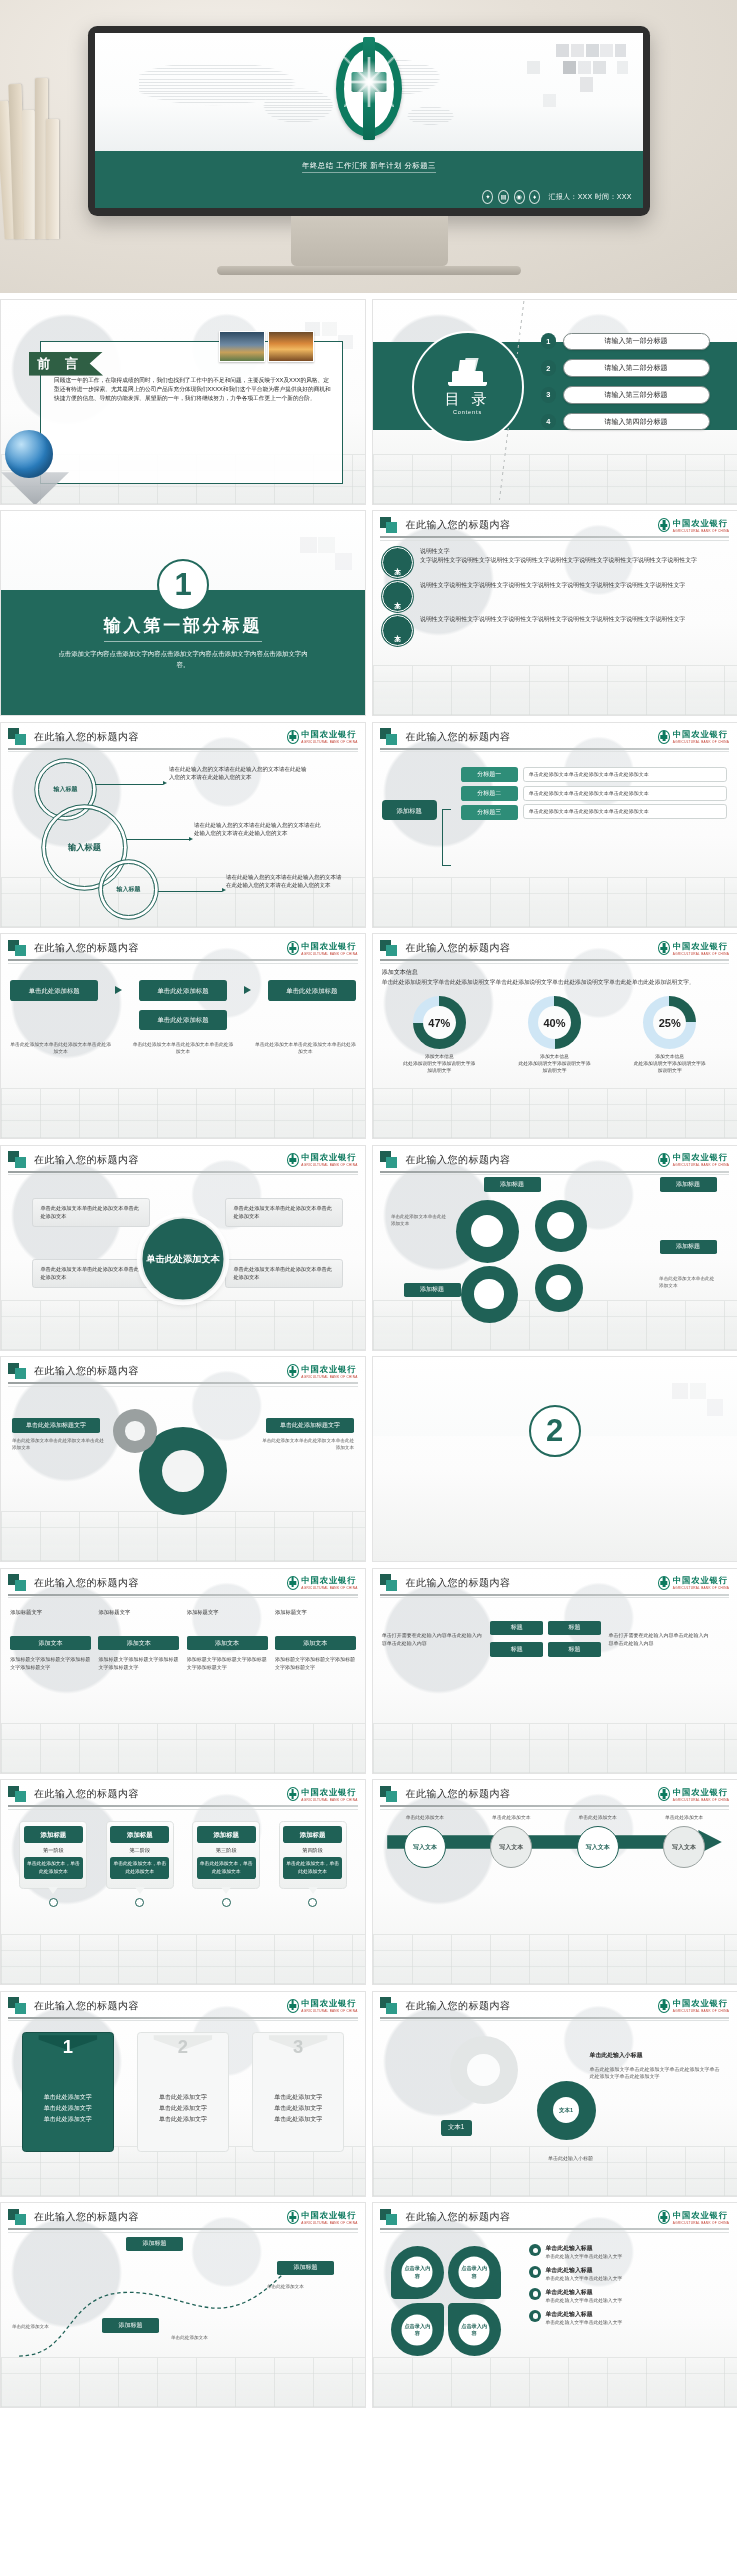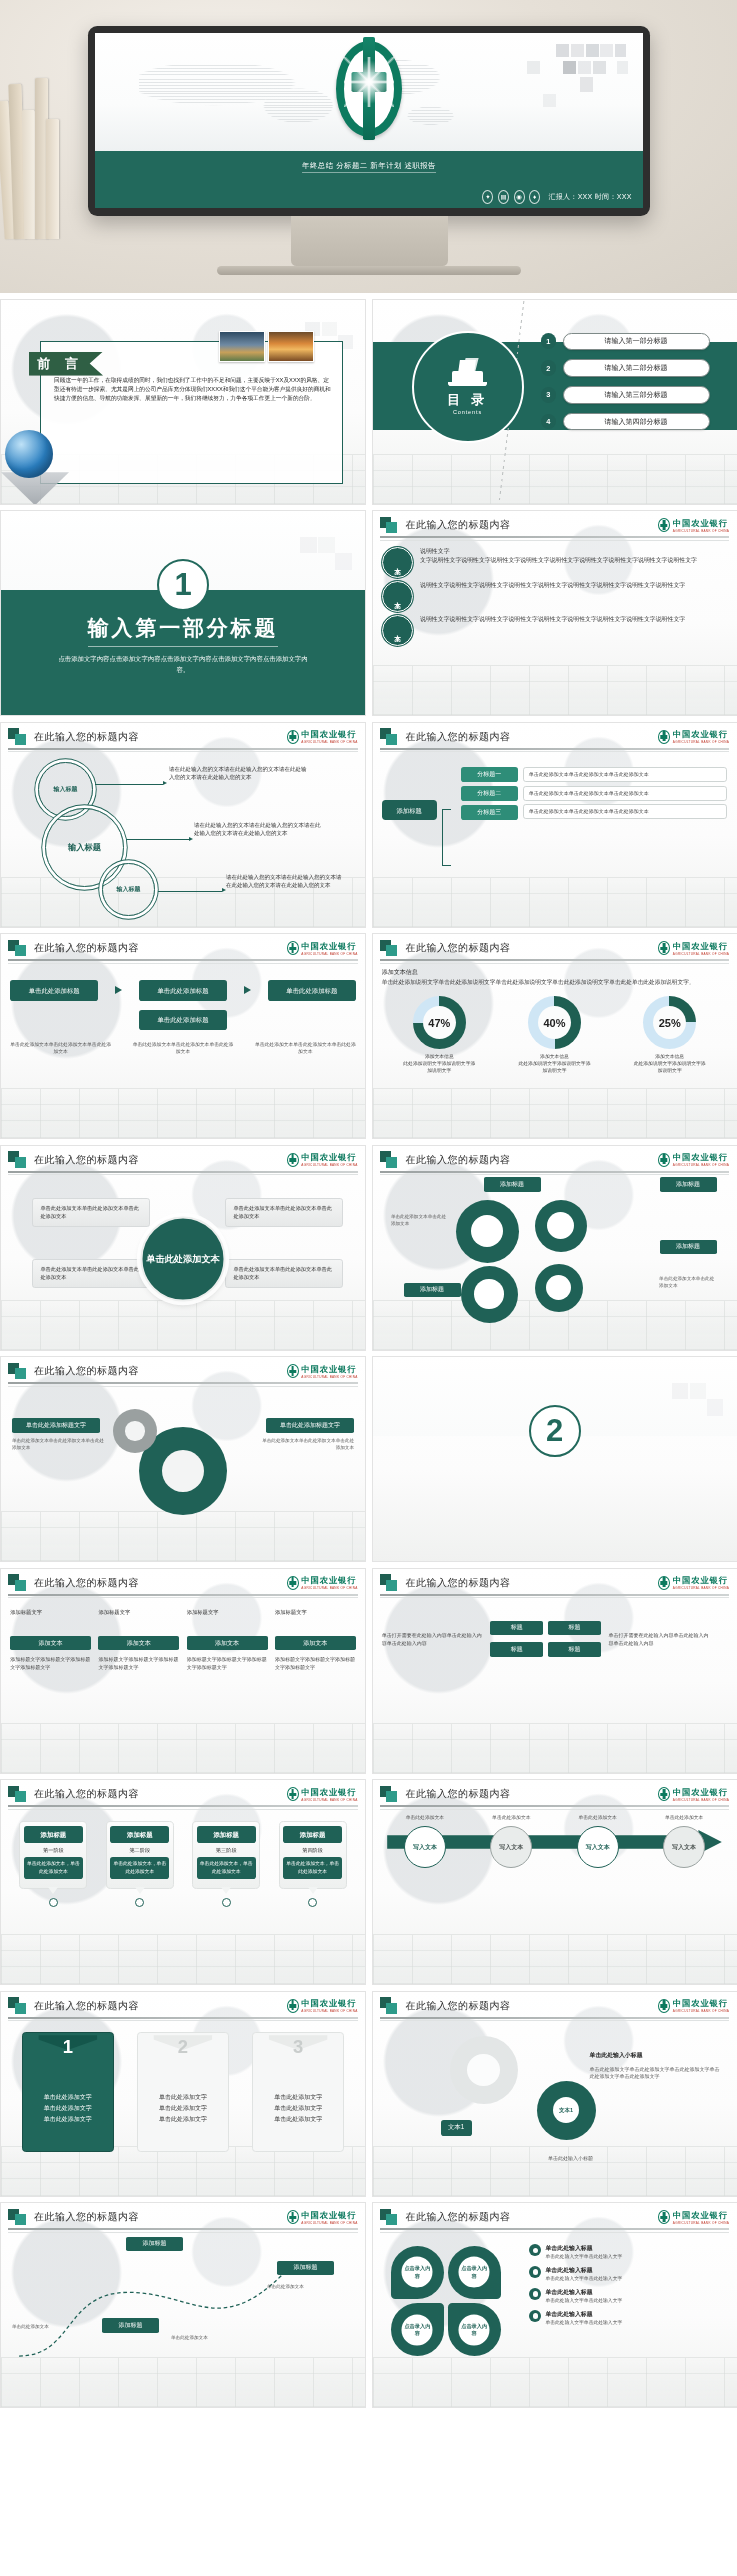--- a/index.html
+++ b/index.html
@@ -155,38 +155,38 @@
   
   .toc-band { position:absolute; left:0; top:42px; width:100%; height:88px; background:#20675b; }
   .toc-circ { position:absolute; left:39px; top:31px; width:112px; height:112px; border-radius:50%;
               background:#20675b; border:2.8px solid #fff; display:flex; flex-direction:column;
               align-items:center; justify-content:center; color:#fff; z-index:4;}
   .toc-ic { width:39px;height:29.5px; position:relative; margin-bottom:2.8px;}
   .toc-ic .lap{position:absolute;left:3.7px;top:13px;width:31px;height:12px;background:#fff;border-radius:1.8px 1.8px 0 0;}
   .toc-ic .lap2{position:absolute;left:0;top:24px;width:39px;height:3.7px;background:#fff;border-radius:0 0 2.8px 2.8px;}
   .toc-ic .bk{position:absolute;left:11px;top:1.8px;width:15.7px;height:13px;background:#fff;transform:skewX(-8deg);}
   .toc-ic .bk2{position:absolute;left:15.7px;top:0px;width:13px;height:13px;background:#fff;transform:skewX(-14deg);opacity:.85;}
-  .toc-cn{font-size:13px;letter-spacing:3.7px;font-weight:bold;}
+  .toc-cn{font-size:15px;letter-spacing:3.7px;font-weight:normal;}
   .toc-en{font-size:5.5px;letter-spacing:0.9px;}
   .toc-items { position:absolute; left:168px; top:33px; right:13px; z-index:5;}
   .toc-row { display:flex; align-items:center; gap:6.4px; margin-bottom:9.2px;}
   .toc-row .pill { flex:1; max-width:147px; box-shadow:0 0.9px 1.8px rgba(0,0,0,.12); }
   .toc-dash { position:absolute; left:138px; top:0; bottom:0; width:0.9px; z-index:2;
     background:repeating-linear-gradient(180deg,#b9bdbd 0 2.8px,transparent 2.8px 6.4px); transform:rotate(7deg);}
   .toc-right { position:absolute; right:0; top:42px; width:35px; height:88px; background:#20675b;}
 
   
   .sec { position:relative; height:100%; }
   .sec-top { height:79px; background:linear-gradient(180deg,#fff,#fafbfb); position:relative; overflow:hidden;}
   .sec-bot { height:127px; background:#22695c; color:#fff; text-align:center; padding-top:24px;}
   .sec-num { position:absolute; left:50%; top:48px; transform:translateX(-50%);
              width:52px;height:52px;border-radius:50%;background:#fff;border:2.8px solid #22695c;
              display:flex;align-items:center;justify-content:center;color:#22695c;
              font-size:31px;font-weight:bold; z-index:6;}
-  .sec-title { font-size:21px; font-weight:bold; letter-spacing:2.8px; padding-bottom:3.7px;
+  .sec-title { font-size:17px; font-weight:bold; letter-spacing:2.8px; padding-bottom:3.7px;
                border-bottom:0.9px solid rgba(255,255,255,.55); display:inline-block;}
   .sec-desc { font-size:6.4px; line-height:11px; margin-top:6.4px; padding:0 52px; }
 
   
   .tc-row { display:flex; align-items:flex-start; gap:7.4px; margin-bottom:2.8px; }
   .tc-badge { width:31px;height:31px;border-radius:50%;background:#1f6156;color:#fff;
               border:1.8px solid #fff; box-shadow:0 0 0 0.9px #1f6156;
               display:flex;align-items:center;justify-content:center;font-size:6.4px;font-weight:bold;
               flex:0 0 auto; writing-mode:vertical-rl;}
   .tc-txt { font-size:5.9px; line-height:8.8px; color:#2a2a2a; }
@@ -332,21 +332,21 @@
             <div class="abc-logo">
               <div class="abc-ell"></div>
               <i class="abc-bar abc-v1"></i>
               <i class="abc-bar abc-h"></i>
               <i class="abc-bar abc-v2"></i>
               <div class="abc-star"></div>
             </div>
           </div>
 
           <div class="screen-band">
-            <div class="hero-sub">年终总结  分标题二  新年计划  述职报告</div>
+            <div class="hero-sub">年终总结  工作汇报  新年计划  分标题三</div>
             <div class="hero-meta">
               <span class="hm-ic">✦</span>
               <span class="hm-ic">▤</span>
               <span class="hm-ic">◉</span>
               <span class="hm-ic">♦</span>
               <span class="hm-txt">汇报人：XXX    时间：XXX</span>
             </div>
           </div>
 
         </div>

